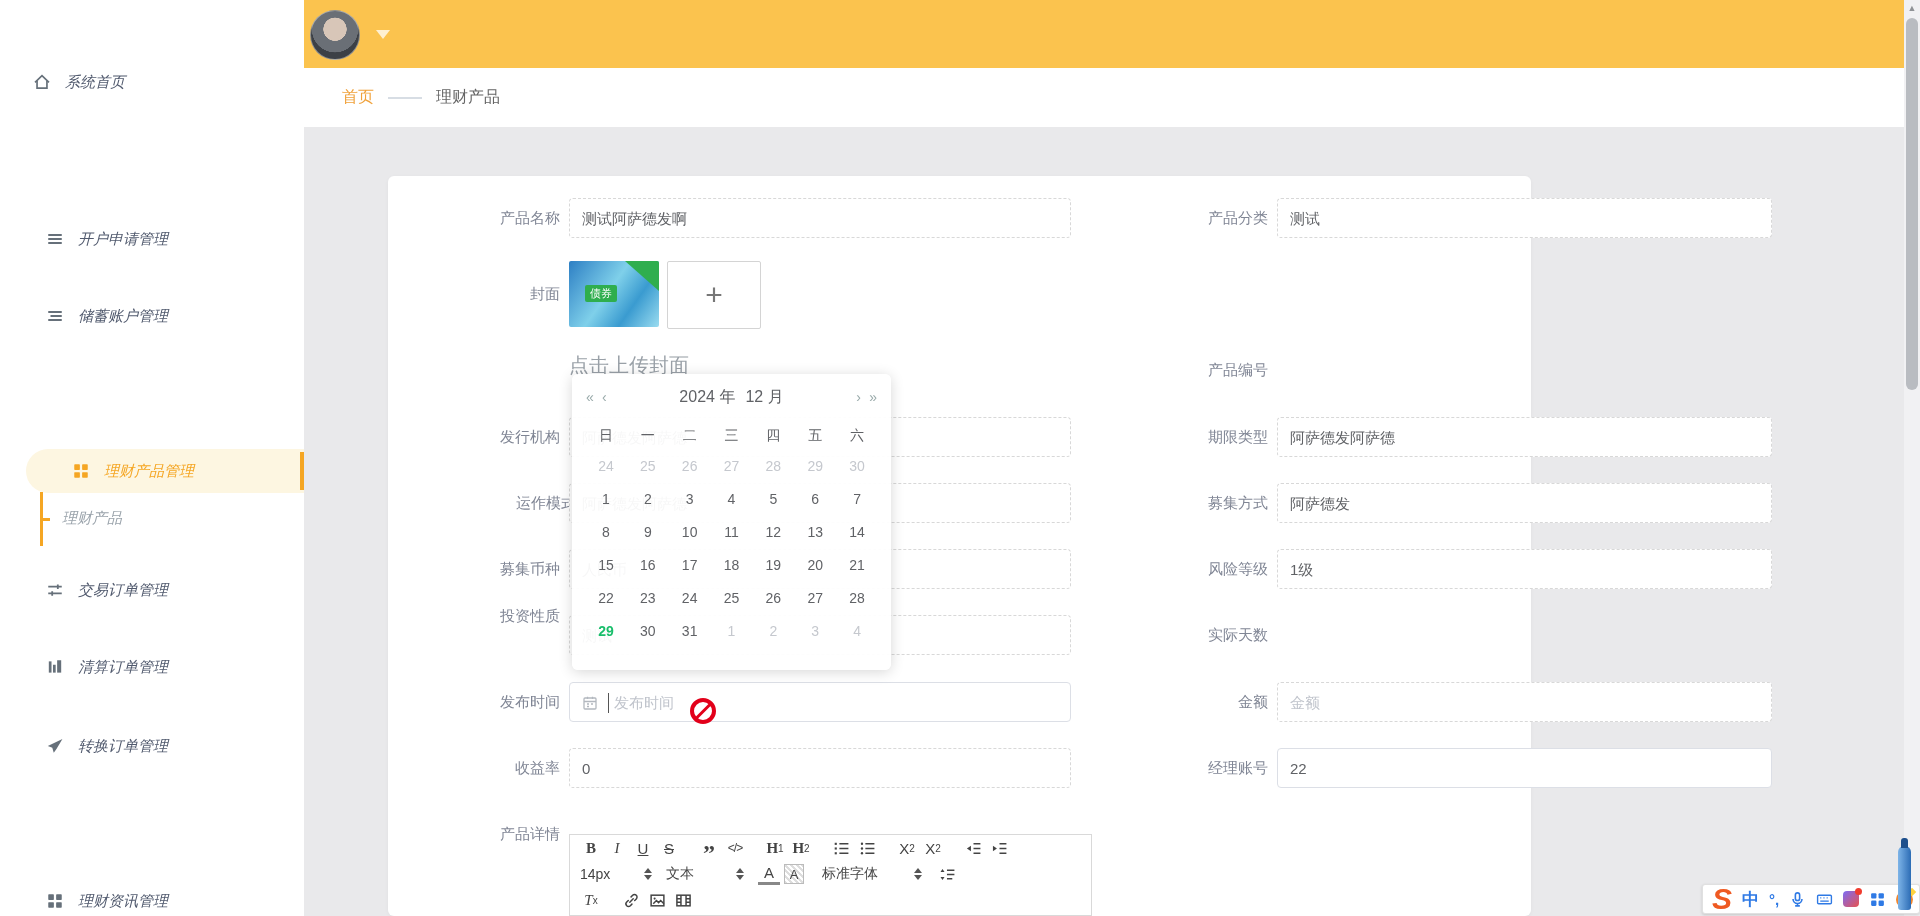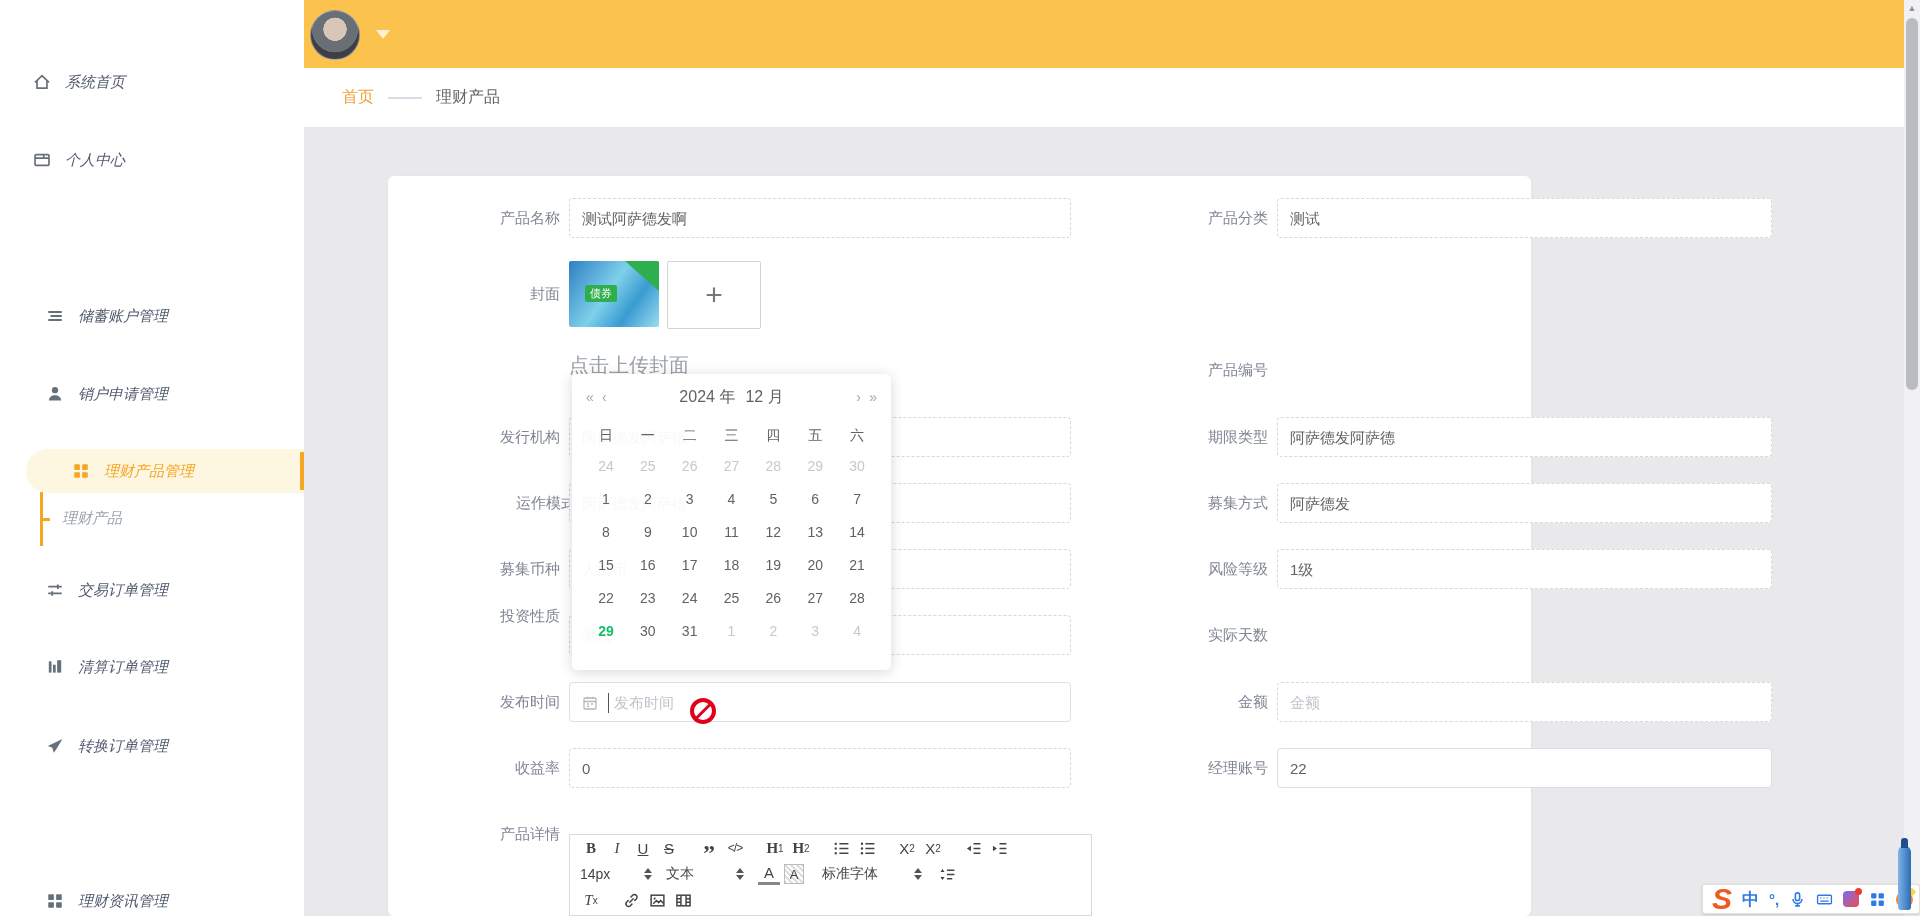--- a/index.html
+++ b/index.html
@@ -123,45 +123,35 @@
   <div class="sidebar">
     <div class="s-item lv1" style="top:60px">
       <svg class="ic" viewBox="0 0 16 16">
           <g fill="none" stroke="#66707a" stroke-width="1.5">
             <path d="M1.8 8.4 8 2.4l6.2 6"></path>
             <path d="M3.6 7.2v6.2h8.8V7.2"></path>
           </g>
         </svg>
       <span>系统首页</span>
     </div>
-    <div class="s-item lv1" style="top:138px">
-      <svg class="ic" viewBox="0 0 16 16">
-          <g fill="none" stroke="#66707a" stroke-width="1.5">
-            <rect x="1.8" y="3.2" width="12.4" height="9.6" rx="1"></rect>
-            <path d="M1.8 6.4h12.4M9.5 3.2v3.2"></path>
-          </g>
-        </svg>
-      <span>个人中心</span>
+    <div class="s-item lv2" style="top:217px">
+      <svg class="ic" viewBox="0 0 16 16">
+          <g stroke="#66707a" stroke-width="1.8">
+            <path d="M2 4.5h12M2 8h12M2 11.5h12"></path>
+          </g>
+        </svg>
+      <span>开户申请管理</span>
     </div>
     <div class="s-item lv2" style="top:294px">
       <svg class="ic" viewBox="0 0 16 16">
           <g stroke="#66707a" stroke-width="1.8">
             <path d="M2 4.5h12M4 8h10M2 11.5h12"></path>
           </g>
         </svg>
       <span>储蓄账户管理</span>
-    </div>
-    <div class="s-item lv2" style="top:372px">
-      <svg class="ic" viewBox="0 0 16 16">
-          <g fill="#66707a">
-            <circle cx="8" cy="4.6" r="2.8"></circle>
-            <path d="M2.6 13.8c0-3 2.4-4.7 5.4-4.7s5.4 1.7 5.4 4.7z"></path>
-          </g>
-        </svg>
-      <span>销户申请管理</span>
     </div>
     <div class="s-item lv2 active" style="top:449px">
       <svg class="ic" viewBox="0 0 16 16">
           <g fill="#f5a623">
             <rect x="2" y="2" width="5" height="5" rx=".6"></rect>
             <rect x="9" y="2" width="5" height="5" rx=".6"></rect>
             <rect x="2" y="9" width="5" height="5" rx=".6"></rect>
             <rect x="9" y="9" width="5" height="5" rx=".6"></rect>
           </g>
         </svg>

